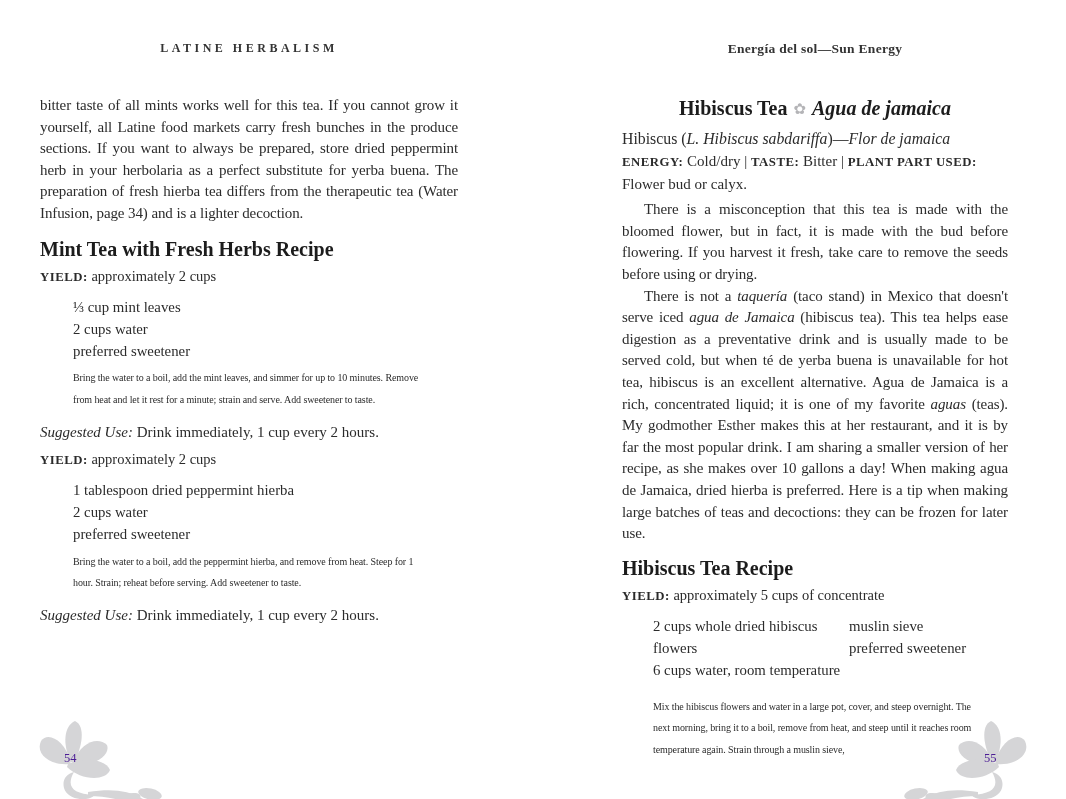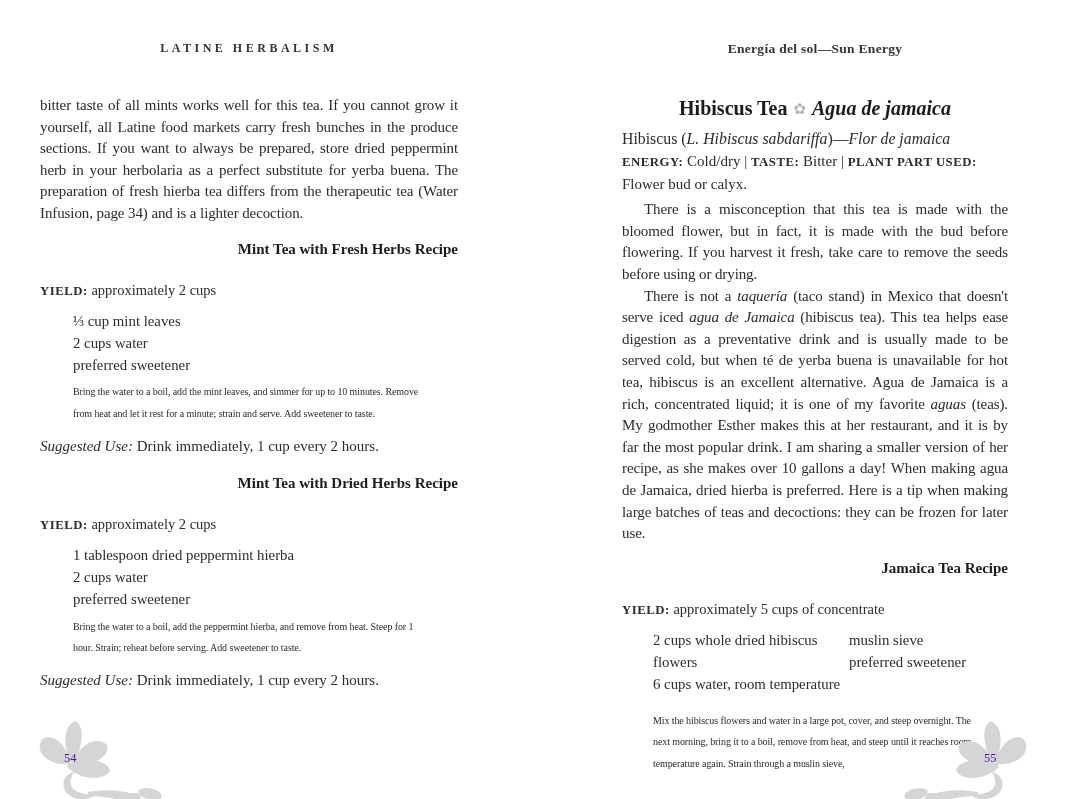--- a/index.html
+++ b/index.html
@@ -21,25 +21,24 @@
 
   .content { position:absolute; left:0; top:95px; width:100%; }
 
   .body-par {
     font-size:15px; line-height:21.6px; letter-spacing:-0.1px;
     text-align:justify; color:#2b2b2b;
   }
   .indent-first { text-indent:22px; }
 
   h2.recipe-heading {
-    font-size:15px; line-height:22px; font-weight:700; color:#1c1c1c;
+    font-size:20px; line-height:22px; font-weight:700; color:#1c1c1c;
     margin-top:13px;
-    text-align:right;
   }
-  .yield-line { font-size:14.5px; line-height:20px; margin-top:20px; }
+  .yield-line { font-size:14.5px; line-height:20px; margin-top:6px; }
   .caps-label { font-size:12.8px; letter-spacing:0.5px; font-weight:600; }
   .it { font-style:italic; }
 
   .ingredient-list { margin:9px 0 0 33px; }
   .ing-item { font-size:14.8px; line-height:22.3px; }
 
   .instructions {
     margin:5px 0 0 33px; font-size:10px; line-height:21.7px;
     letter-spacing:-0.1px;
   }
@@ -90,21 +89,20 @@
         <div class="ingredient-list">
             <div class="ing-item">⅓ cup mint leaves</div>
             <div class="ing-item">2 cups water</div>
             <div class="ing-item">preferred sweetener</div>
           </div>
         <p class="instructions">Bring the water to a boil, add the mint leaves, and simmer for up to 10 minutes. Remove from heat and let it rest for a minute; strain and serve. Add sweetener to taste.</p>
         <p class="suggested-use"><span class="it">Suggested Use:</span><span> Drink immediately, 1 cup every 2 hours.</span></p>
       </div>
 
       <div class="recipe-block second">
-        <h2 class="recipe-heading">Mint Tea with Dried Herbs Recipe</h2>
         <p class="yield-line"><span class="caps-label">YIELD:</span><span> approximately 2 cups</span></p>
         <div class="ingredient-list">
             <div class="ing-item">1 tablespoon dried peppermint hierba</div>
             <div class="ing-item">2 cups water</div>
             <div class="ing-item">preferred sweetener</div>
           </div>
         <p class="instructions">Bring the water to a boil, add the peppermint hierba, and remove from heat. Steep for 1 hour. Strain; reheat before serving. Add sweetener to taste.</p>
         <p class="suggested-use"><span class="it">Suggested Use:</span><span> Drink immediately, 1 cup every 2 hours.</span></p>
       </div>
     </div>
@@ -118,21 +116,21 @@
         <span class="t-main">Hibiscus Tea</span><span class="t-icon">✿</span><span class="t-sp">Agua de jamaica</span>
       </h1>
 
       <p class="subtitle-line"><span>Hibiscus (</span><span class="it">L. Hibiscus sabdariffa</span><span>)—</span><span class="it">Flor de jamaica</span></p>
       <p class="props-line"><span class="caps-label">ENERGY:</span><span> Cold/dry | </span><span class="caps-label">TASTE:</span><span> Bitter | </span><span class="caps-label">PLANT PART USED:</span><span> Flower bud or calyx.</span></p>
 
       <p class="body-par indent-first" style="margin-top:4px;">There is a misconception that this tea is made with the bloomed flower, but in fact, it is made with the bud before flowering. If you harvest it fresh, take care to remove the seeds before using or drying.</p>
       <p class="body-par indent-first"><span>There is not a </span><span class="it">taquería</span><span> (taco stand) in Mexico that doesn't serve iced </span><span class="it">agua de Jamaica</span><span> (hibiscus tea). This tea helps ease digestion as a preventative drink and is usually made to be served cold, but when té de yerba buena is unavailable for hot tea, hibiscus is an excellent alternative. Agua de Jamaica is a rich, concentrated liquid; it is one of my favorite </span><span class="it">aguas</span><span> (teas). My godmother Esther makes this at her restaurant, and it is by far the most popular drink. I am sharing a smaller version of her recipe, as she makes over 10 gallons a day! When making agua de Jamaica, dried hierba is preferred. Here is a tip when making large batches of teas and decoctions: they can be frozen for later use.</span></p>
 
       <div class="recipe-block">
-        <h2 class="recipe-heading" style="margin-top:12px;">Jamaica Tea Recipe</h2>
+        <h2 class="recipe-heading" style="margin-top:12px;">Hibiscus Tea Recipe</h2>
         <p class="yield-line"><span class="caps-label">YIELD:</span><span> approximately 5 cups of concentrate</span></p>
         <div class="ing-cols">
           <div class="ing-col-left">
               <div class="ing-item">2 cups whole dried hibiscus flowers</div>
               <div class="ing-item">6 cups water, room temperature</div>
             </div>
           <div class="ing-col-right">
               <div class="ing-item">muslin sieve</div>
               <div class="ing-item">preferred sweetener</div>
             </div>

